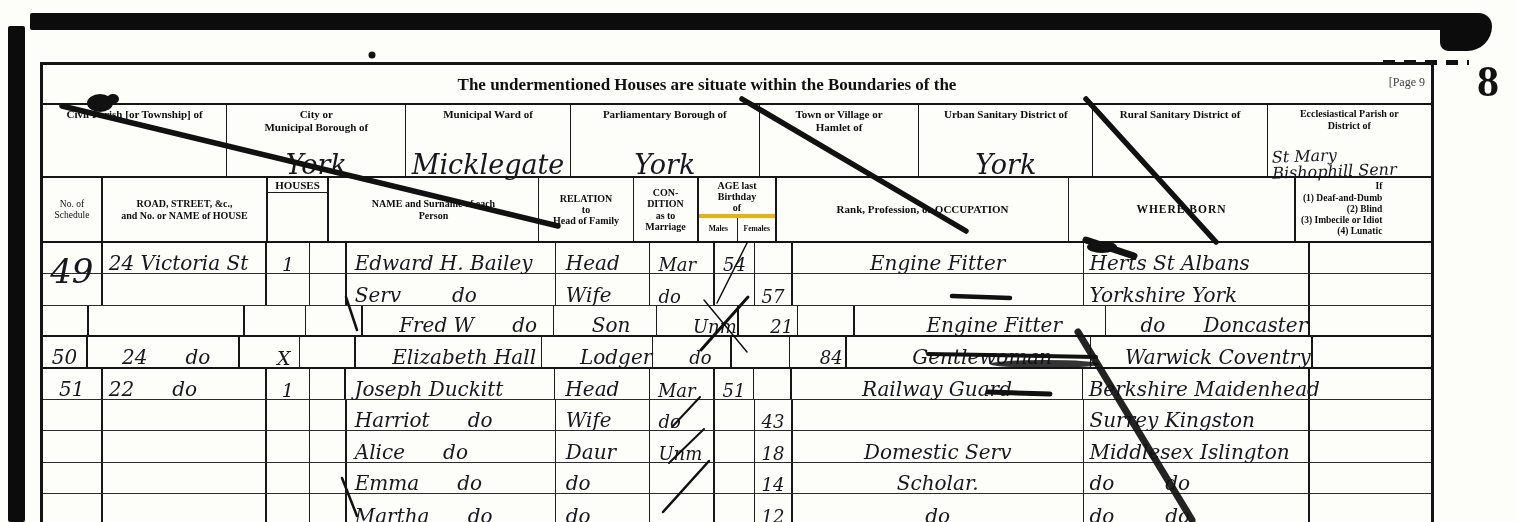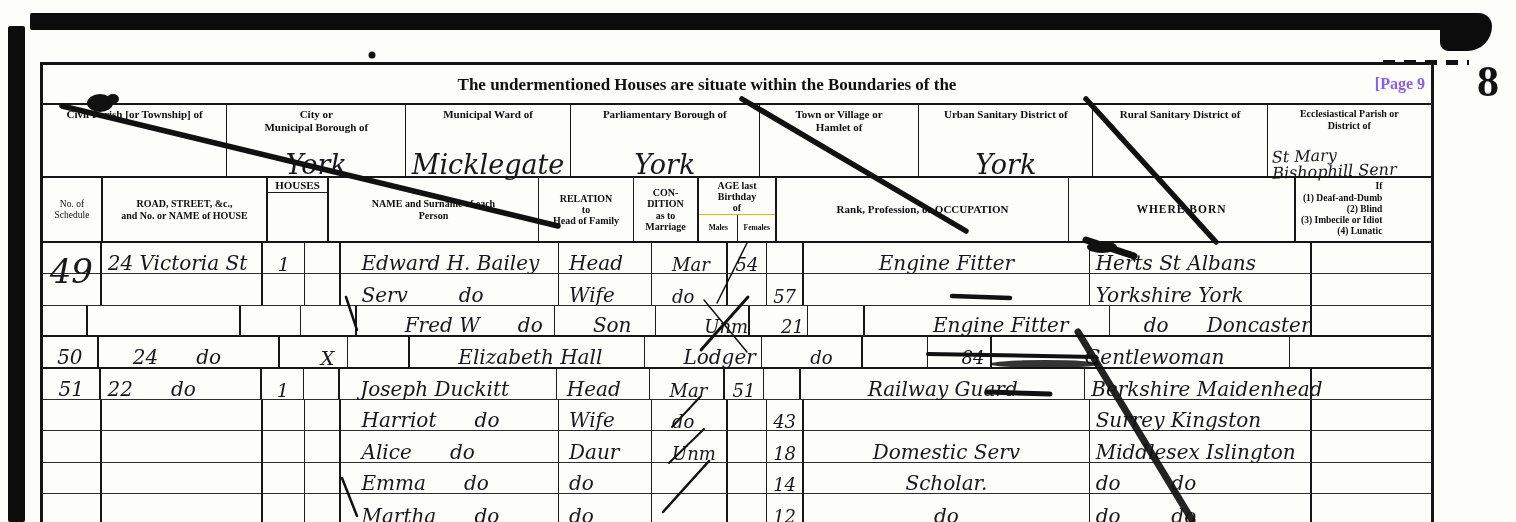--- a/index.html
+++ b/index.html
@@ -11,21 +11,21 @@
   .topbar-blob { position: absolute; left: 1440px; top: 13px; width: 52px; height: 38px; background: #0c0c0c; border-radius: 0 16px 30px 10px; }
   .leftbar { position: absolute; left: 8px; top: 26px; width: 17px; height: 496px; background: #0c0c0c; border-radius: 2px; }
   .dashes { position: absolute; left: 1383px; top: 60px; width: 86px; height: 5px;
             background: repeating-linear-gradient(90deg, #111 0 12px, transparent 12px 21px); }
   .corner-number { position: absolute; left: 1477px; top: 56px; font-size: 44px; font-weight: bold; color: #111; }
 
   
   .form { position: absolute; left: 40px; top: 62px; width: 1394px; height: 460px; border: 3px solid #141414; border-bottom: none; }
   .title-band { position: absolute; left: 0; right: 0; top: 0; height: 38px; }
   .form-title { position: absolute; left: 0; right: 60px; top: 10px; text-align: center; font-size: 17px; color: #101010; font-weight: 600; }
-  .page-label { position: absolute; right: 6px; top: 10px; font-size: 16px; font-weight: bold; color: #8b5cf6; }
+  .page-label { position: absolute; right: 6px; top: 10px; font-size: 12px; font-weight: normal; color: #404040; }
 
   
   .dband { position: absolute; left: 0; top: 38px; width: 1388px; height: 75px; display: flex;
            border-top: 2px solid #161616; border-bottom: 2px solid #161616; }
   .dbox { position: relative; height: 100%; border-right: 1px solid #161616; }
   .dbox:last-child { border-right: none; }
   .dlabel { padding-top: 3px; text-align: center; font-size: 11px; font-weight: bold; line-height: 1.15; white-space: pre-line; color: #0e0e0e; }
   .dvalue { position: absolute; left: 0; right: 0; bottom: -4px; text-align: center; }
   .hw { font-family: "DejaVu Serif", serif; font-style: italic; color: #17171e; white-space: pre; }
   .dvalue.hw { font-size: 27px; }
@@ -50,21 +50,21 @@
   .ch.w-occ { font-size: 11px; }
 
   
   .rows { position: absolute; left: 0; top: 178px; width: 1388px; }
   .trow { display: flex; height: 31.4px; border-bottom: 1px solid #2c2c2c; }
   .trow.tb { border-bottom-width: 2px; border-bottom-color: #161616; gap: 28px; }
   .trow:last-child { border-bottom: none; }
   .cell { display: flex; align-items: flex-end; overflow: visible; padding-bottom: 0; font-size: 20px; line-height: 0.95; }
   .cell.ctr { justify-content: center; }
   .cell.pl6 { padding-left: 6px; }
-  .cell.pl8 { padding-left: 8px; margin-left: 12px; }
+  .cell.pl8 { padding-left: 8px; }
   .cell.pl10 { padding-left: 10px; }
   .cell .big-sched { font-size: 34px; margin-bottom: -14px; }
   .cell.age { font-size: 18px; }
   .strokes { position: absolute; inset: 0; pointer-events: none; z-index: 5; }
 </style>
 </head>
 <body>
 
 <div class="canvas">
 
@@ -131,21 +131,21 @@
 to
 Head of Family</div>
       <div class="ch w-cond br2">CON-
 DITION
 as to
 Marriage</div>
       <div class="ch group br2" style="width:78px">
         <div class="age-label">AGE last
 Birthday
 of</div>
-        <div class="subrow" style="border-top:1px solid #eab308">
+        <div class="subrow" style="border-top:4px solid #eab308">
           <div class="subcell br" style="width:40px">Males</div>
           <div class="subcell" style="width:37px">Females</div>
         </div>
       </div>
       <div class="ch w-occ br">Rank, Profession, or OCCUPATION</div>
       <div class="ch w-born br2">WHERE  BORN</div>
       <div class="ch w-inf">If
 (1) Deaf-and-Dumb
 (2) Blind
 (3) Imbecile or Idiot
@@ -199,20 +199,21 @@
       <div class="cell hw ctr w-sched br2">50</div>
       <div class="cell hw pl6 w-road br2">24      do</div>
       <div class="cell hw ctr w-inh br" style="font-size:19px">X</div>
       <div class="cell hw ctr w-uninh br2"></div>
       <div class="cell hw pl8 w-name br">Elizabeth Hall</div>
       <div class="cell hw pl10 w-rel br">Lodger</div>
       <div class="cell hw pl8 w-cond br2" style="font-size:18px">do</div>
       <div class="cell hw ctr age w-agem br"></div>
       <div class="cell hw ctr age w-agef br2">84</div>
       <div class="cell hw ctr w-occ br">Gentlewoman</div>
+      <div class="cell hw pl6 w-born br2">Warwick Coventry</div>
       <div class="cell hw ctr w-inf"></div>
     </div>
         <div class="trow">
       <div class="cell hw ctr w-sched br2">51</div>
       <div class="cell hw pl6 w-road br2">22      do</div>
       <div class="cell hw ctr w-inh br" style="font-size:19px">1</div>
       <div class="cell hw ctr w-uninh br2"></div>
       <div class="cell hw pl8 w-name br">Joseph Duckitt</div>
       <div class="cell hw pl10 w-rel br">Head</div>
       <div class="cell hw pl8 w-cond br2" style="font-size:18px">Mar</div>

